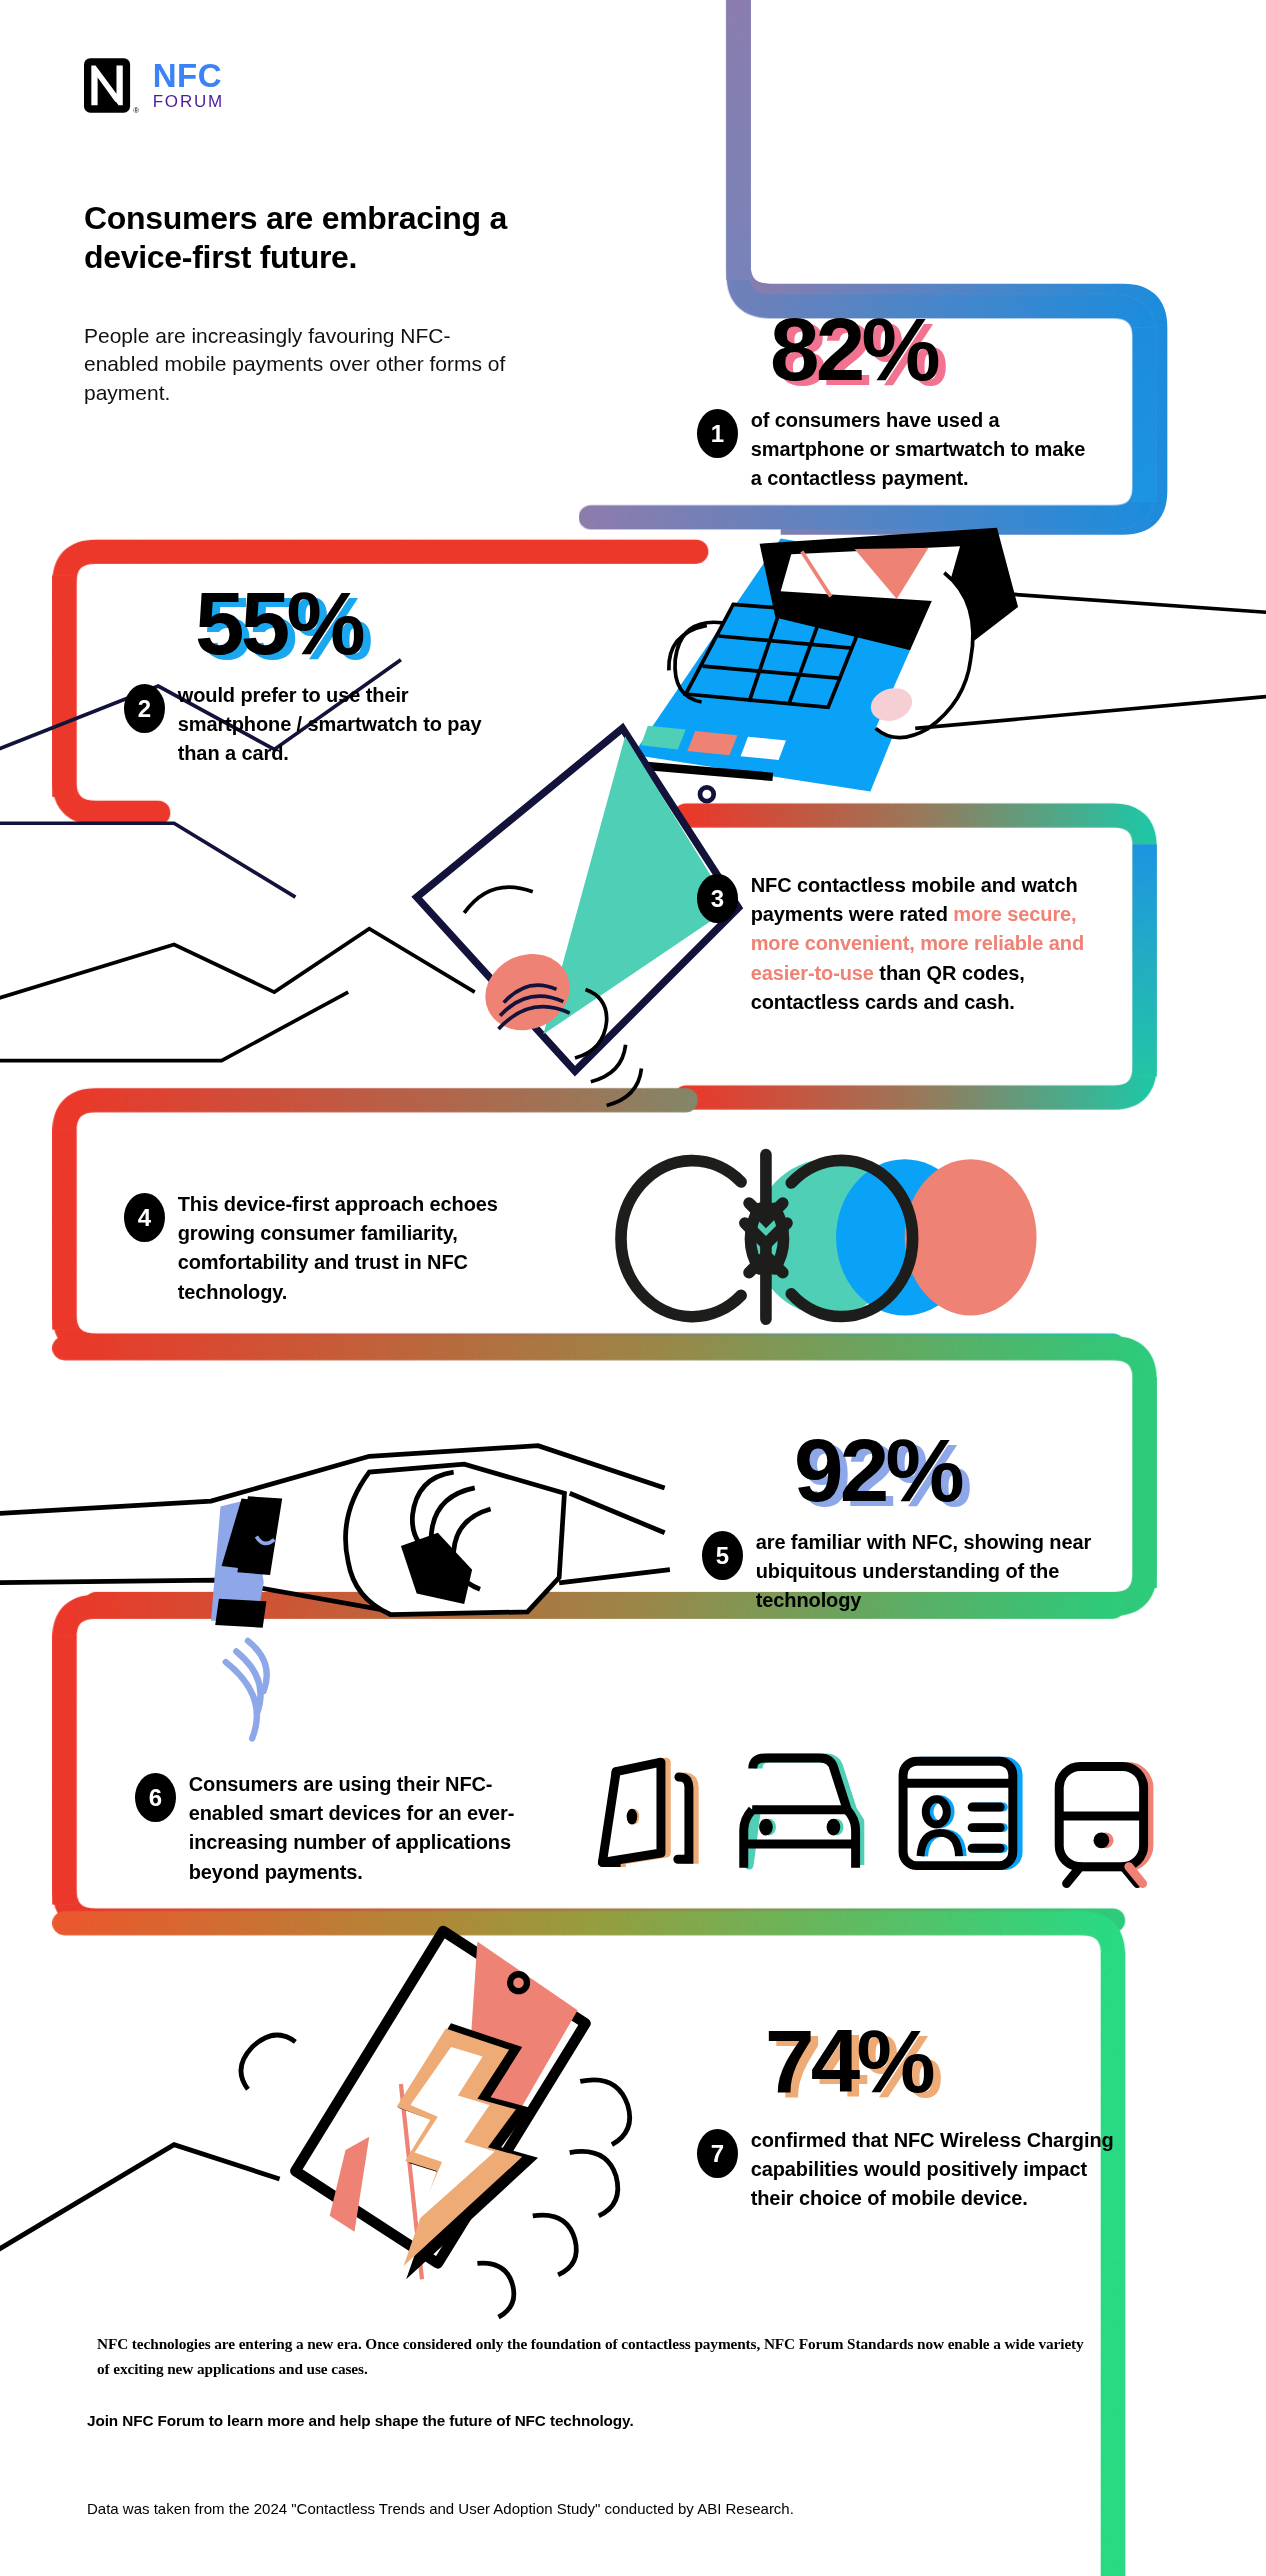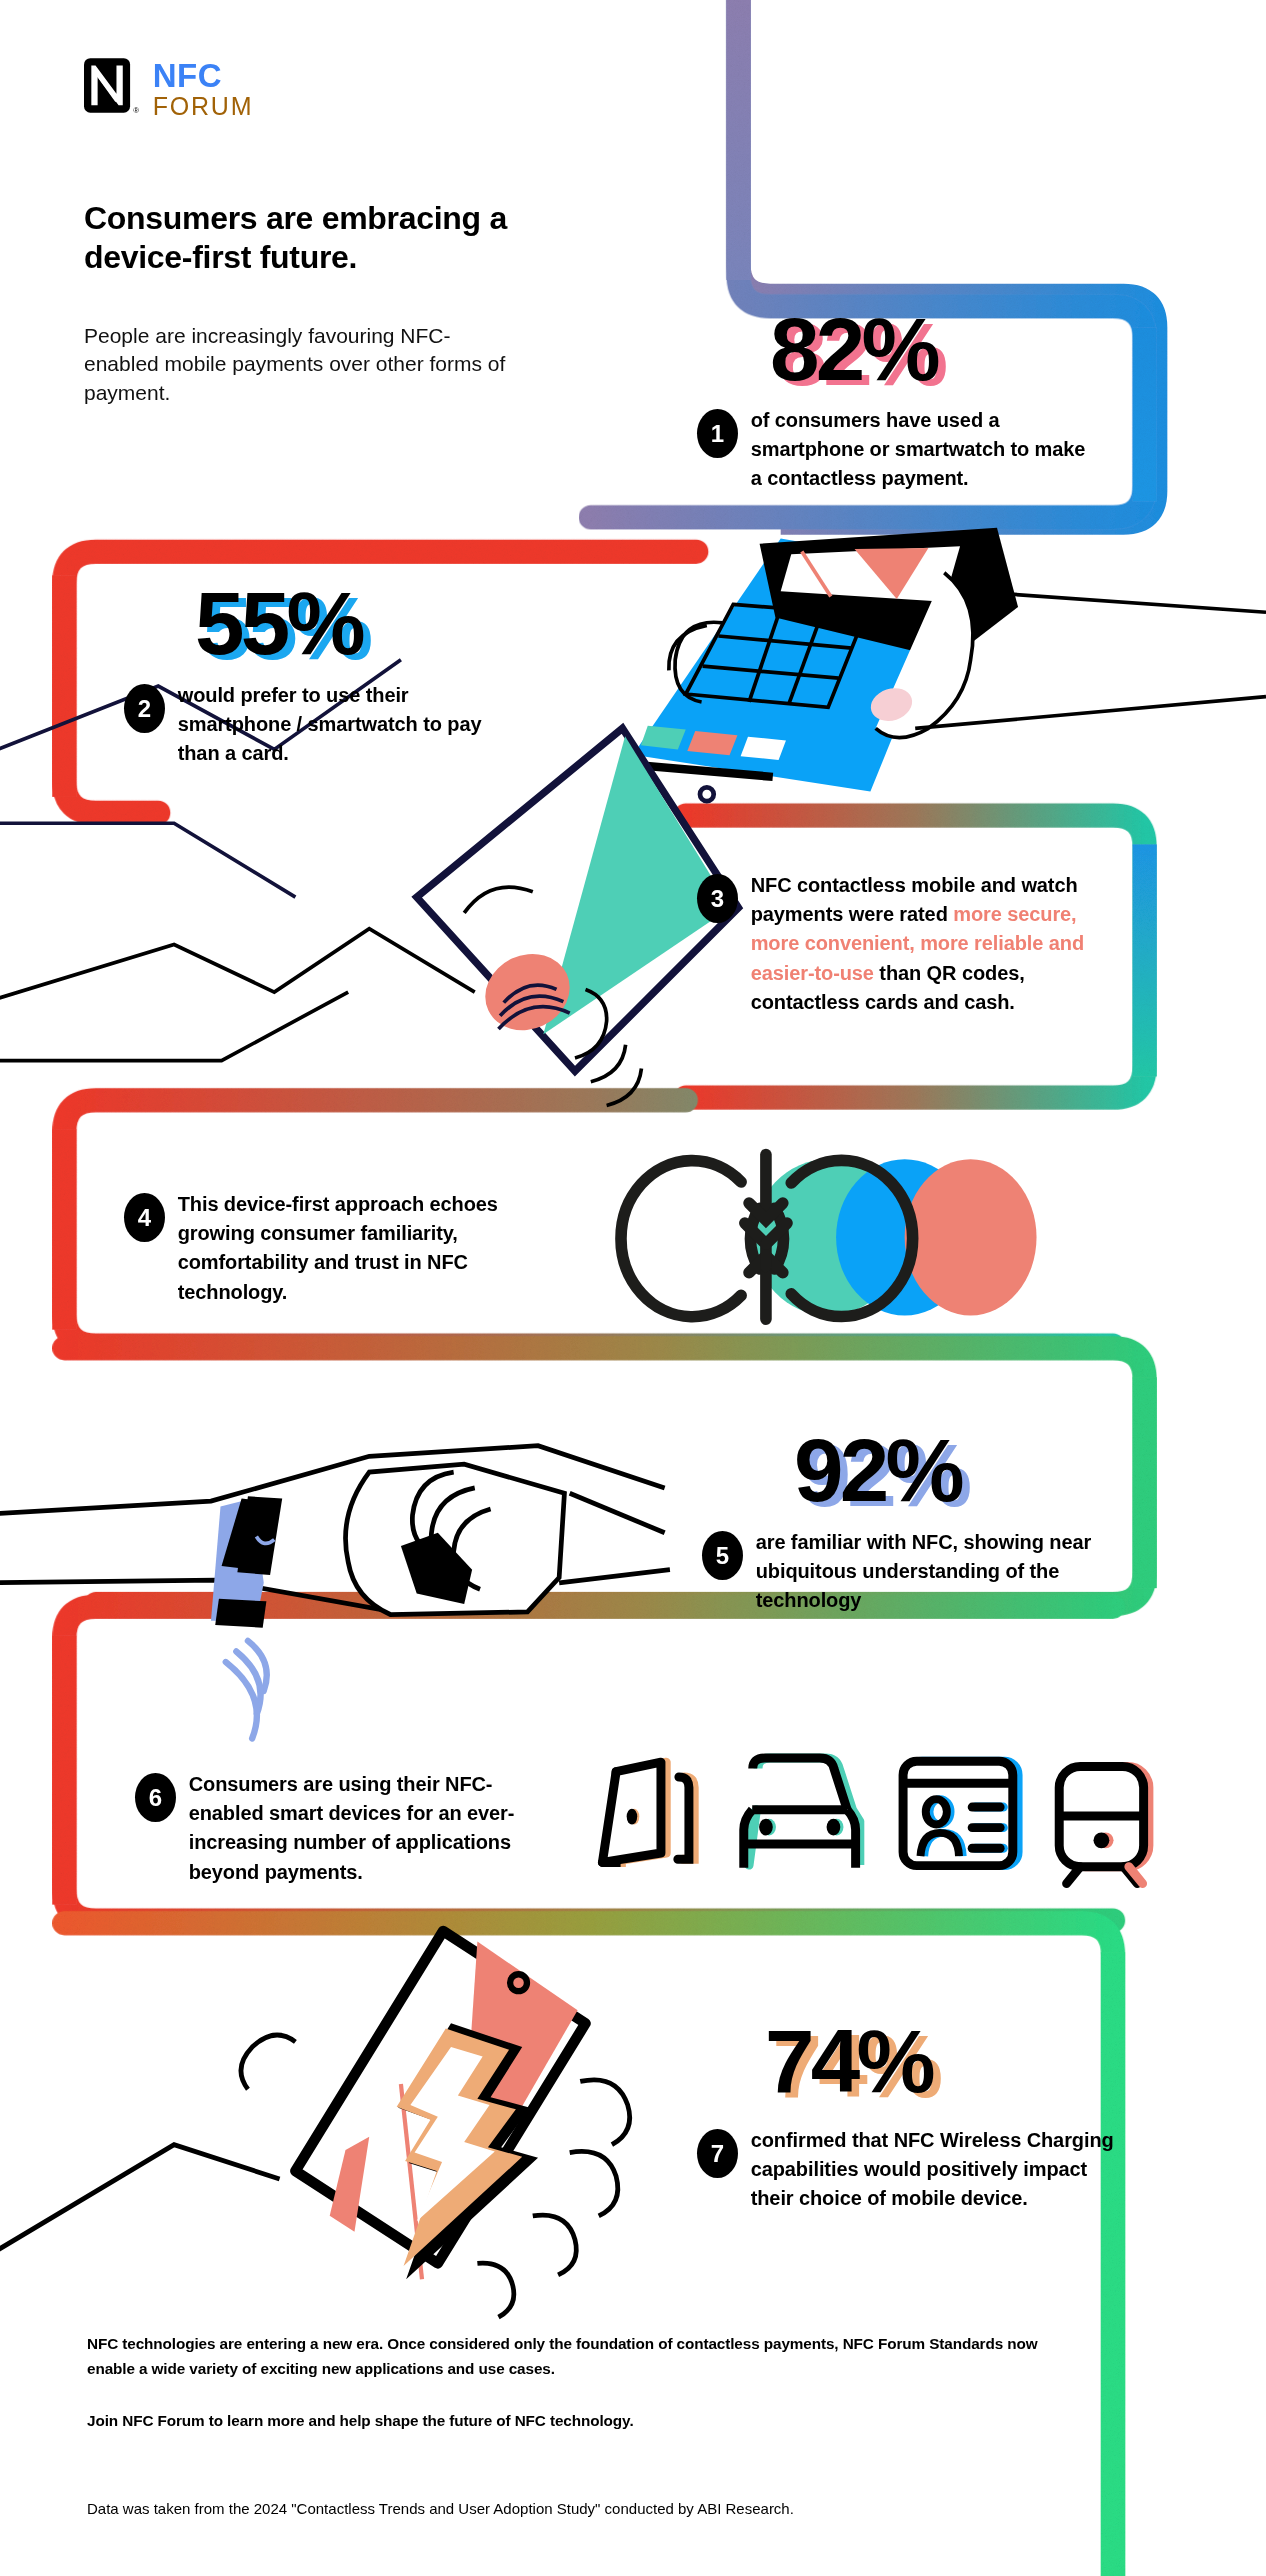--- a/index.html
+++ b/index.html
@@ -27,22 +27,22 @@
   .logo-row { display:flex; align-items:flex-start; gap:13.7px; }
   .logo-mark { width:55px; height:59px; flex:none; }
   .logo-words { padding-top:2.1px; }
   .logo-nfc {
     font-family:"Liberation Sans", sans-serif;
     font-weight:bold; font-size:33px; letter-spacing:0.5px;
     line-height:0.95; color:#3b82f6;
   }
   .logo-forum {
     font-family:"Liberation Sans", sans-serif;
-    font-weight:normal; font-size:25px; letter-spacing:1.8px;
-    line-height:1.1; color:#a16207; margin-top:1.1px;
+    font-weight:normal; font-size:17px; letter-spacing:1.8px;
+    line-height:1.1; color:#4c1d95; margin-top:1.1px;
   }
 
   #title {
     left:84px; top:199px; width:507px;
     font-family:"Liberation Sans", sans-serif;
     font-weight:bold; font-size:32px; line-height:1.22;
     letter-spacing:-0.3px; color:#000;
   }
   #subtitle {
     left:84px; top:322px; width:438px;
@@ -441,18 +441,18 @@
     <div class="pct">
       <span class="shadow" style="color:#eeab76;">74%</span>
       <span>74%</span>
     </div>
   </div>
   <div class="blk statrow" style="left:697px; top:2126px; width:417px;">
     <div class="badge">7</div>
     <div class="body">confirmed that NFC Wireless Charging capabilities would positively impact their choice of mobile device.</div>
   </div>
 
-  <div class="blk foot" style="left:87px; top:2332px; width:992px;">NFC technologies are entering a new era. Once considered only the foundation of contactless payments, NFC Forum Standards now enable a wide variety of exciting new applications and use cases.</div>
+  <div class="blk foot" style="left:97px; top:2332px; width:992px;font-family:Liberation Serif, serif;">NFC technologies are entering a new era. Once considered only the foundation of contactless payments, NFC Forum Standards now enable a wide variety of exciting new applications and use cases.</div>
   <div class="blk foot" style="left:87px; top:2409px; width:992px;">Join NFC Forum to learn more and help shape the future of NFC technology.</div>
   <div class="blk src" style="left:87px; top:2498px; width:897px;">Data was taken from the 2024 "Contactless Trends and User Adoption Study" conducted by ABI Research.</div>
 
 </div>
 
 
 </body></html>

